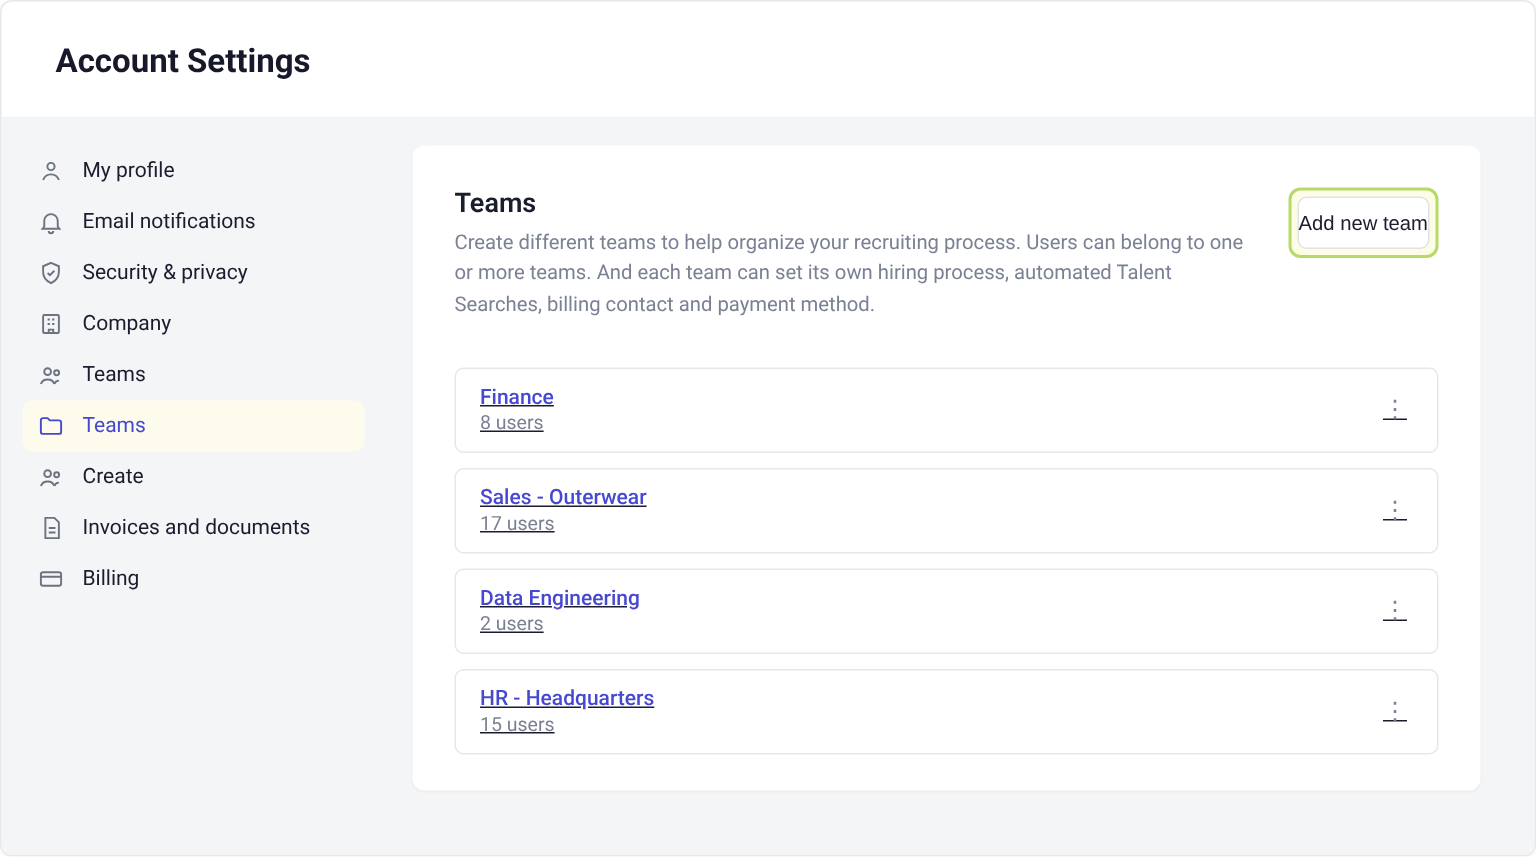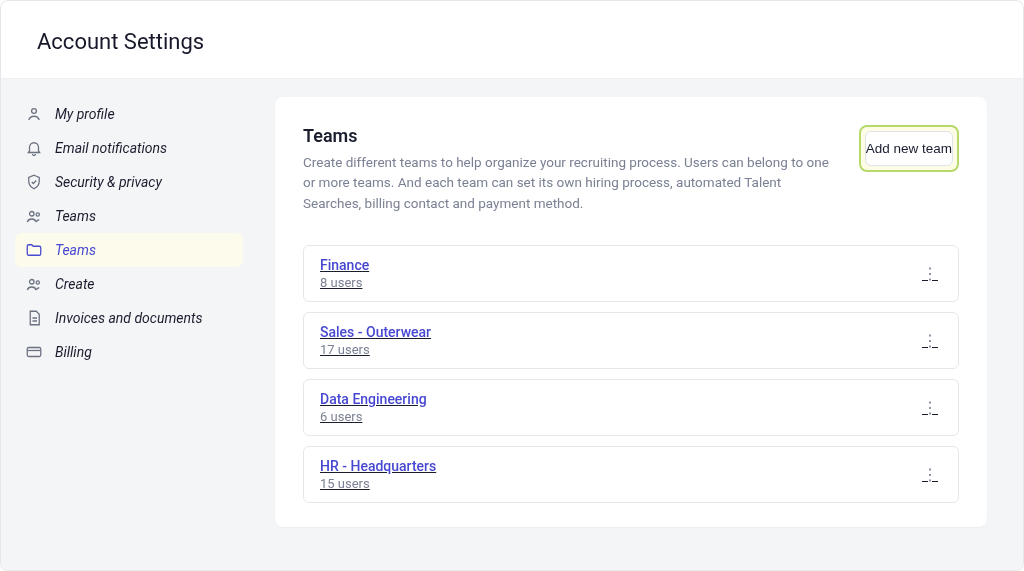--- a/index.html
+++ b/index.html
@@ -21,42 +21,41 @@
       display: flex;
       flex-direction: column;
       box-shadow: 0 1px 3px rgba(0,0,0,0.05);
     }
     .header {
       padding: 28px 36px 24px 36px;
       border-bottom: 1px solid #eef0f3;
     }
     .header h1 {
       font-size: 22px;
-      font-weight: 400;
+      font-weight: 700;
       color: #17192b;
     }
     .body {
       flex: 1;
       display: flex;
       background: #f4f5f7;
     }
     .sidebar {
       width: 256px;
       padding: 18px 14px;
     }
     .sidebar-item {
       display: flex;
       align-items: center;
       gap: 12px;
       padding: 8px 10px;
       border-radius: 6px;
       cursor: pointer;
       color: #1a1d2e;
       font-size: 14px;
-      font-style: italic;
     }
     .sidebar-item.active {
       background: #FDFBEB;
       color: #4748d1;
     }
     .sidebar-item.active .icon svg {
       stroke: #4748d1;
     }
     .sidebar-item .icon {
       width: 18px;
@@ -185,20 +184,29 @@
       <div class="sidebar-item">
         <span class="icon">
           <svg viewBox="0 0 24 24" width="18" height="18">
               <path d="M12 3l7 3v5c0 5-3 8-7 10-4-2-7-5-7-10V6l7-3z"></path>
               <path d="M9 12l2 2 4-4"></path>
             </svg>
         </span>
         <span>Security &amp; privacy</span>
       </div>
 
+      <div class="sidebar-item">
+        <span class="icon">
+          <svg viewBox="0 0 24 24" width="18" height="18">
+              <rect x="5" y="4" width="14" height="16" rx="1"></rect>
+              <path d="M9 8h2M13 8h2M9 12h2M13 12h2M10 20v-3h4v3"></path>
+            </svg>
+        </span>
+        <span>Company</span>
+      </div>
 
       <div class="sidebar-item">
         <span class="icon">
           <svg viewBox="0 0 24 24" width="18" height="18">
               <circle cx="9" cy="9" r="3"></circle>
               <circle cx="17" cy="10" r="2.2"></circle>
               <path d="M3 20c1-3 4-4 6-4s5 1 6 4"></path>
               <path d="M15 20c.7-2 2.5-3 4-3"></path>
             </svg>
         </span>
@@ -279,21 +287,21 @@
               <div class="team-count">17 users</div>
             </div>
             <button class="dots-btn">
               <span>⋮</span>
             </button>
           </div>
 
           <div class="team-row">
             <div class="team-info">
               <div class="team-name">Data Engineering</div>
-              <div class="team-count">6 users</div>
+              <div class="team-count">2 users</div>
             </div>
             <button class="dots-btn">
               <span>⋮</span>
             </button>
           </div>
 
           <div class="team-row">
             <div class="team-info">
               <div class="team-name">HR - Headquarters</div>
               <div class="team-count">15 users</div>

